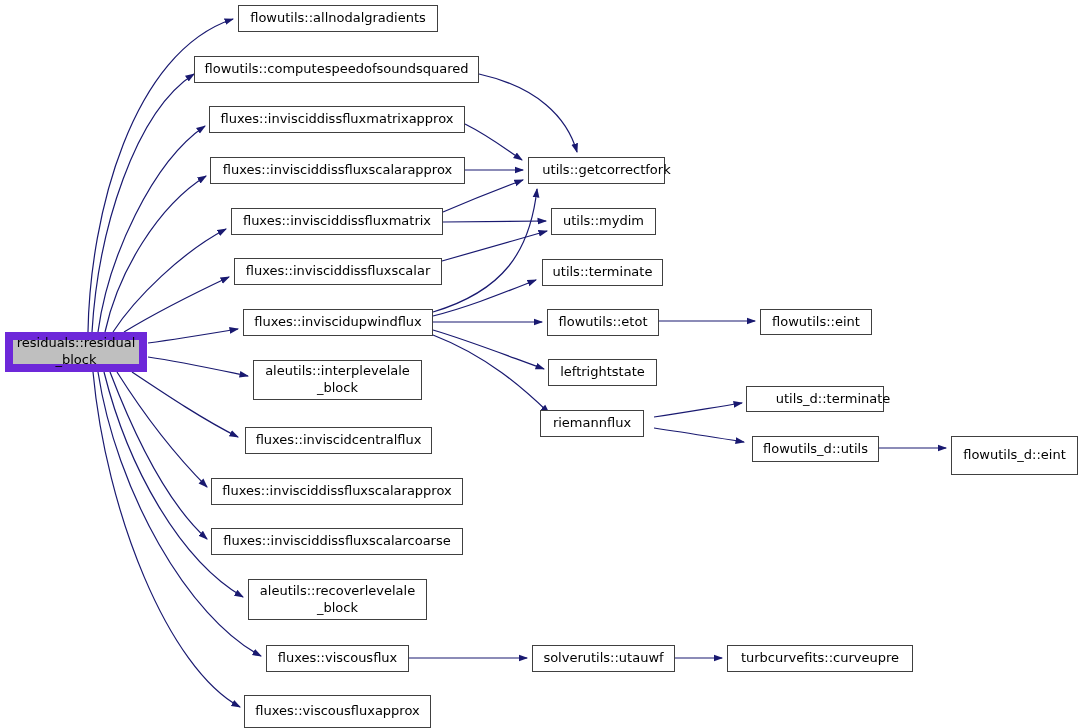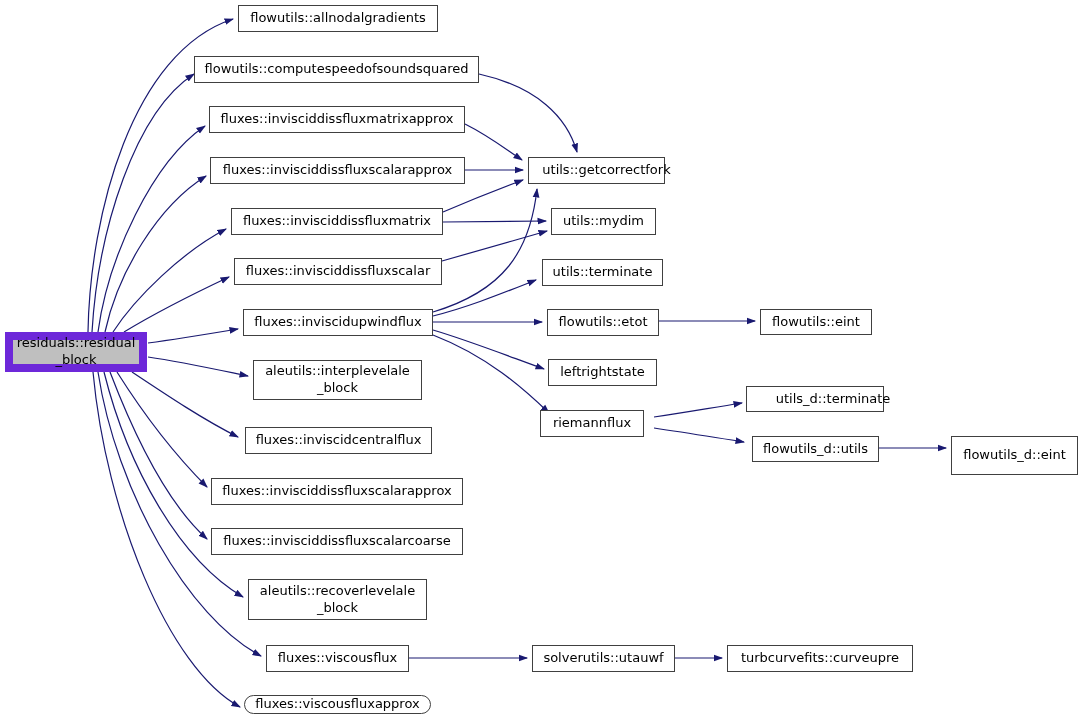--- a/index.html
+++ b/index.html
@@ -108,21 +108,21 @@
 
   <div class="node" style="left:211px;top:478px;width:252px;height:27px;">fluxes::invisciddissfluxscalarapprox</div>
 
   <div class="node" style="left:211px;top:528px;width:252px;height:27px;">fluxes::invisciddissfluxscalarcoarse</div>
 
   <div class="node" style="left:248px;top:579px;width:179px;height:41px;">aleutils::recoverlevelale
 _block</div>
 
   <div class="node" style="left:266px;top:645px;width:143px;height:27px;">fluxes::viscousflux</div>
 
-  <div class="node" style="left:244px;top:695px;width:187px;height:19px;border-radius:10px;">fluxes::viscousfluxapprox</div>
+  <div class="node" style="left:244px;top:695px;width:187px;height:33px;">fluxes::viscousfluxapprox</div>
 
   <div class="node" style="left:528px;top:157px;width:137px;height:27px;padding-left:20px;">utils::getcorrectfork</div>
 
   <div class="node" style="left:551px;top:208px;width:105px;height:27px;">utils::mydim</div>
 
   <div class="node" style="left:542px;top:259px;width:121px;height:27px;">utils::terminate</div>
 
   <div class="node" style="left:547px;top:309px;width:112px;height:27px;">flowutils::etot</div>
 
   <div class="node" style="left:548px;top:359px;width:109px;height:27px;">leftrightstate</div>

